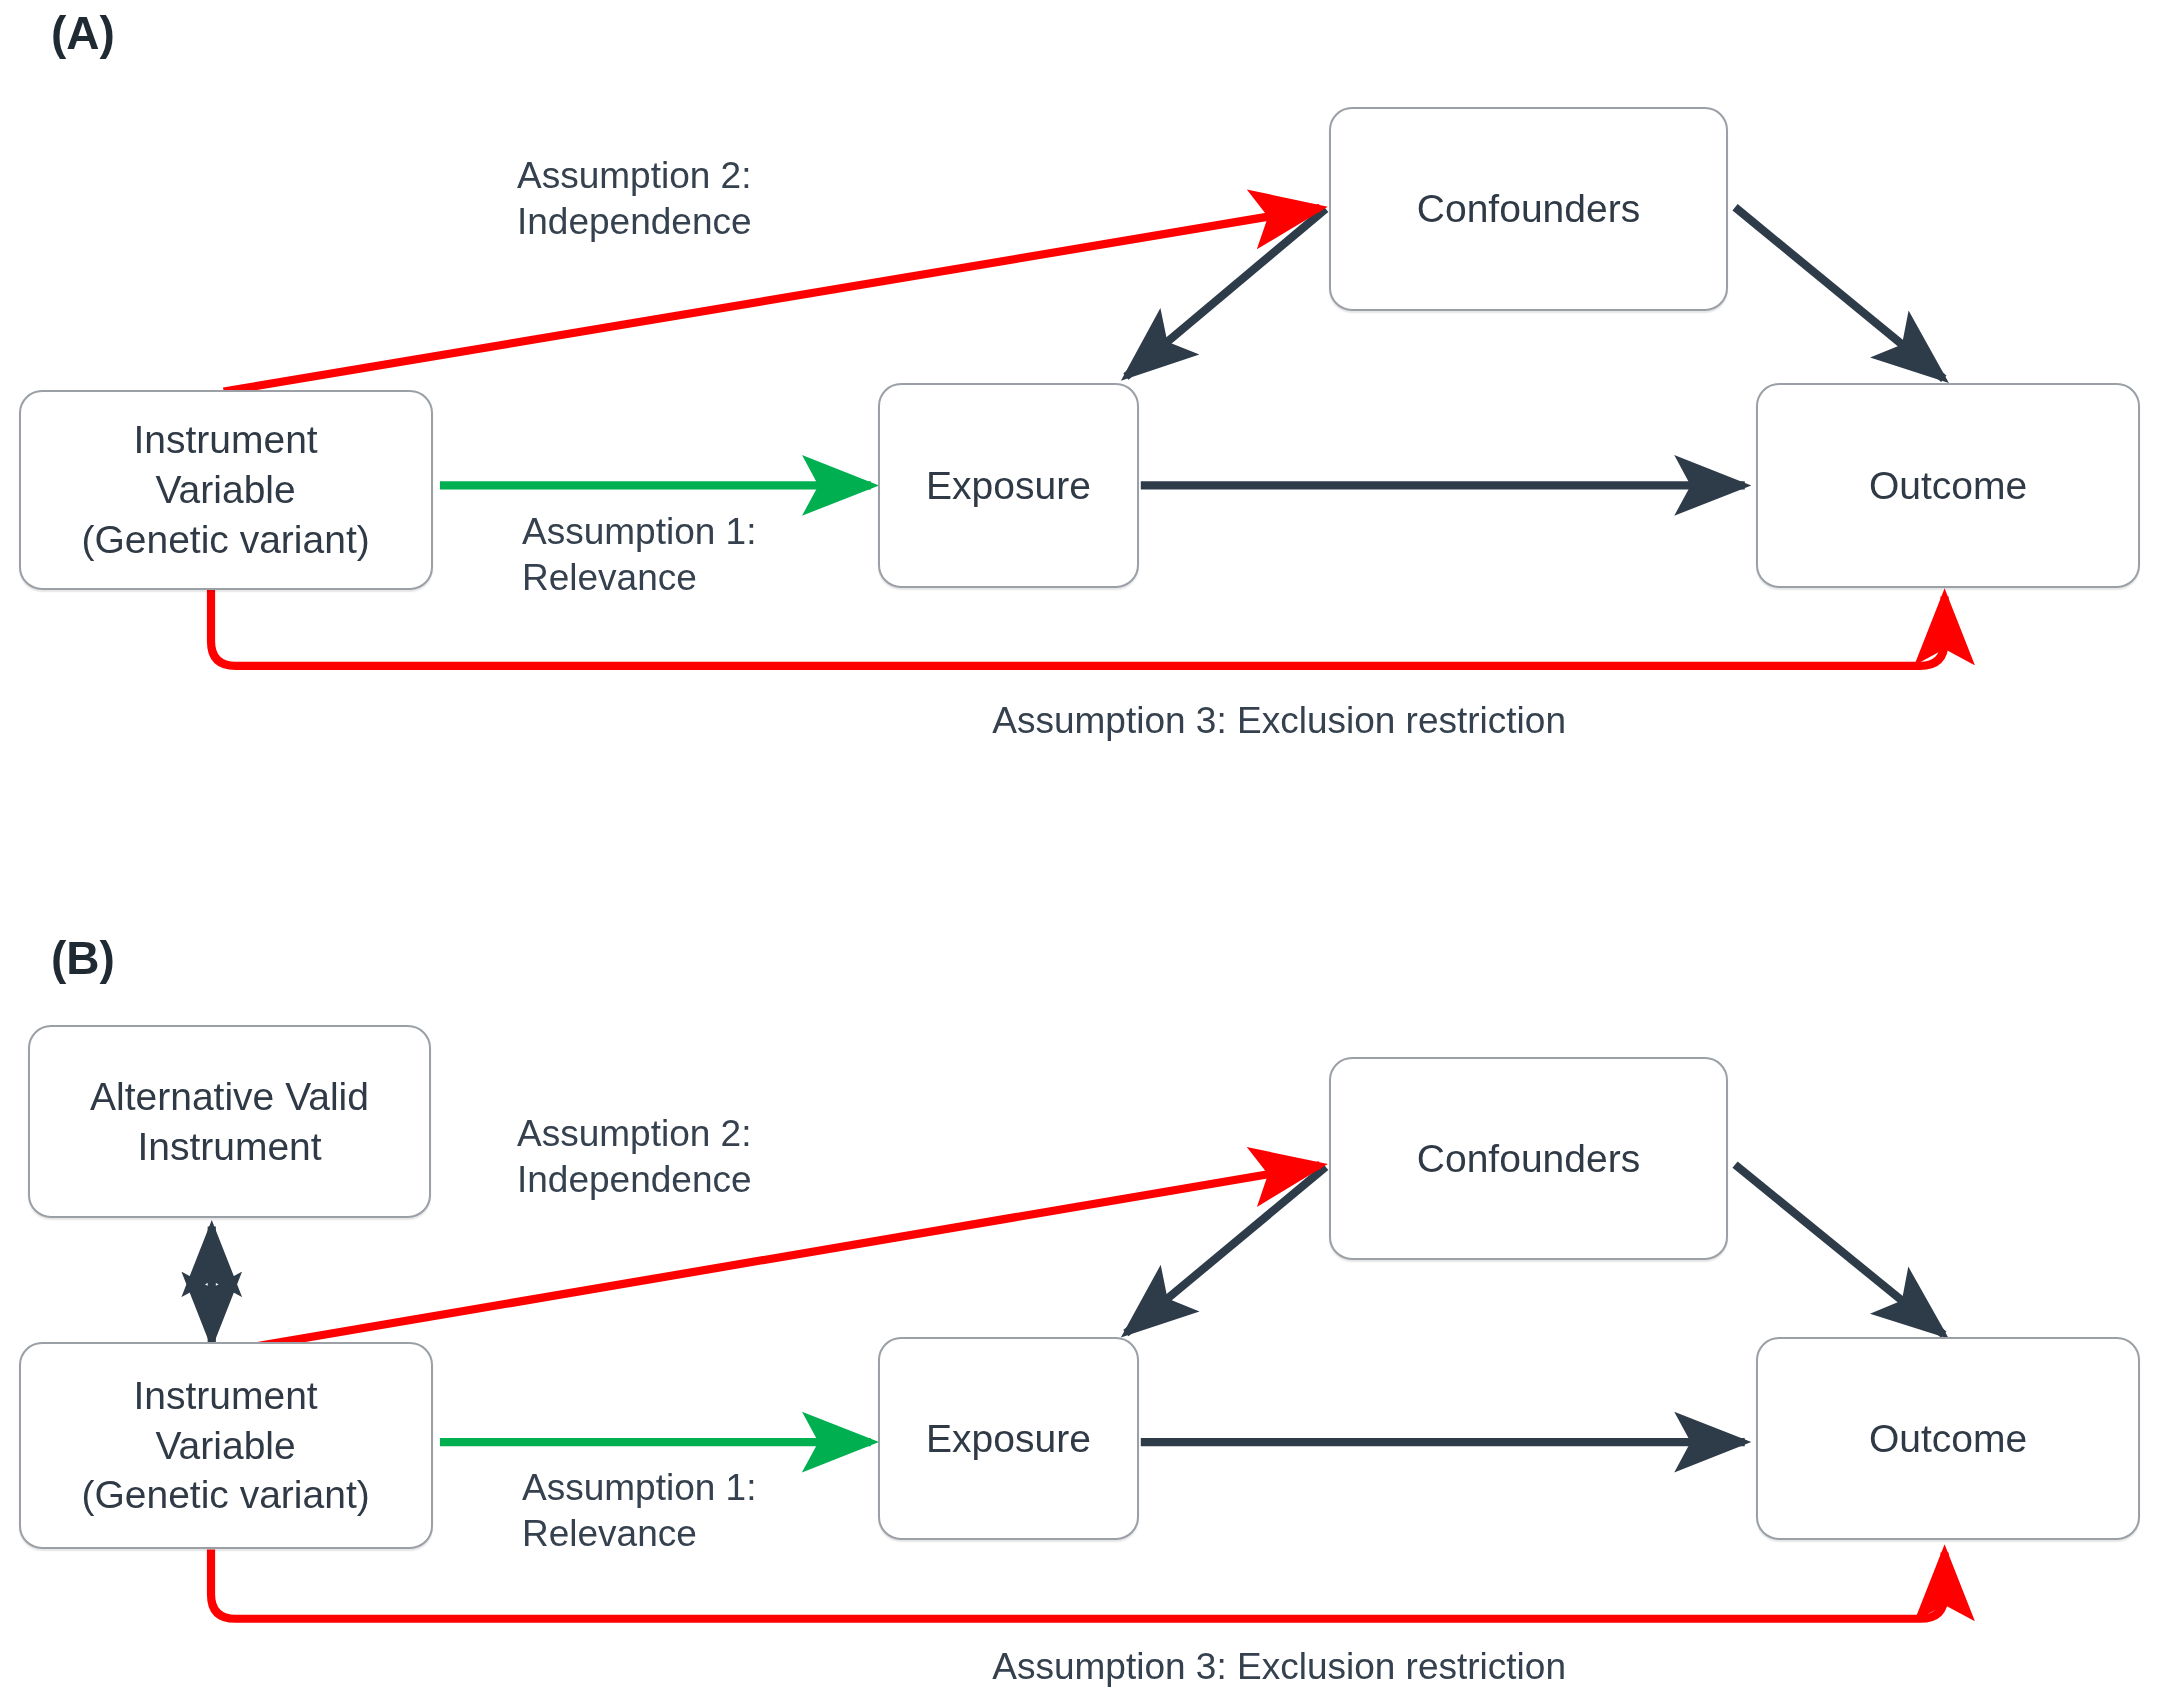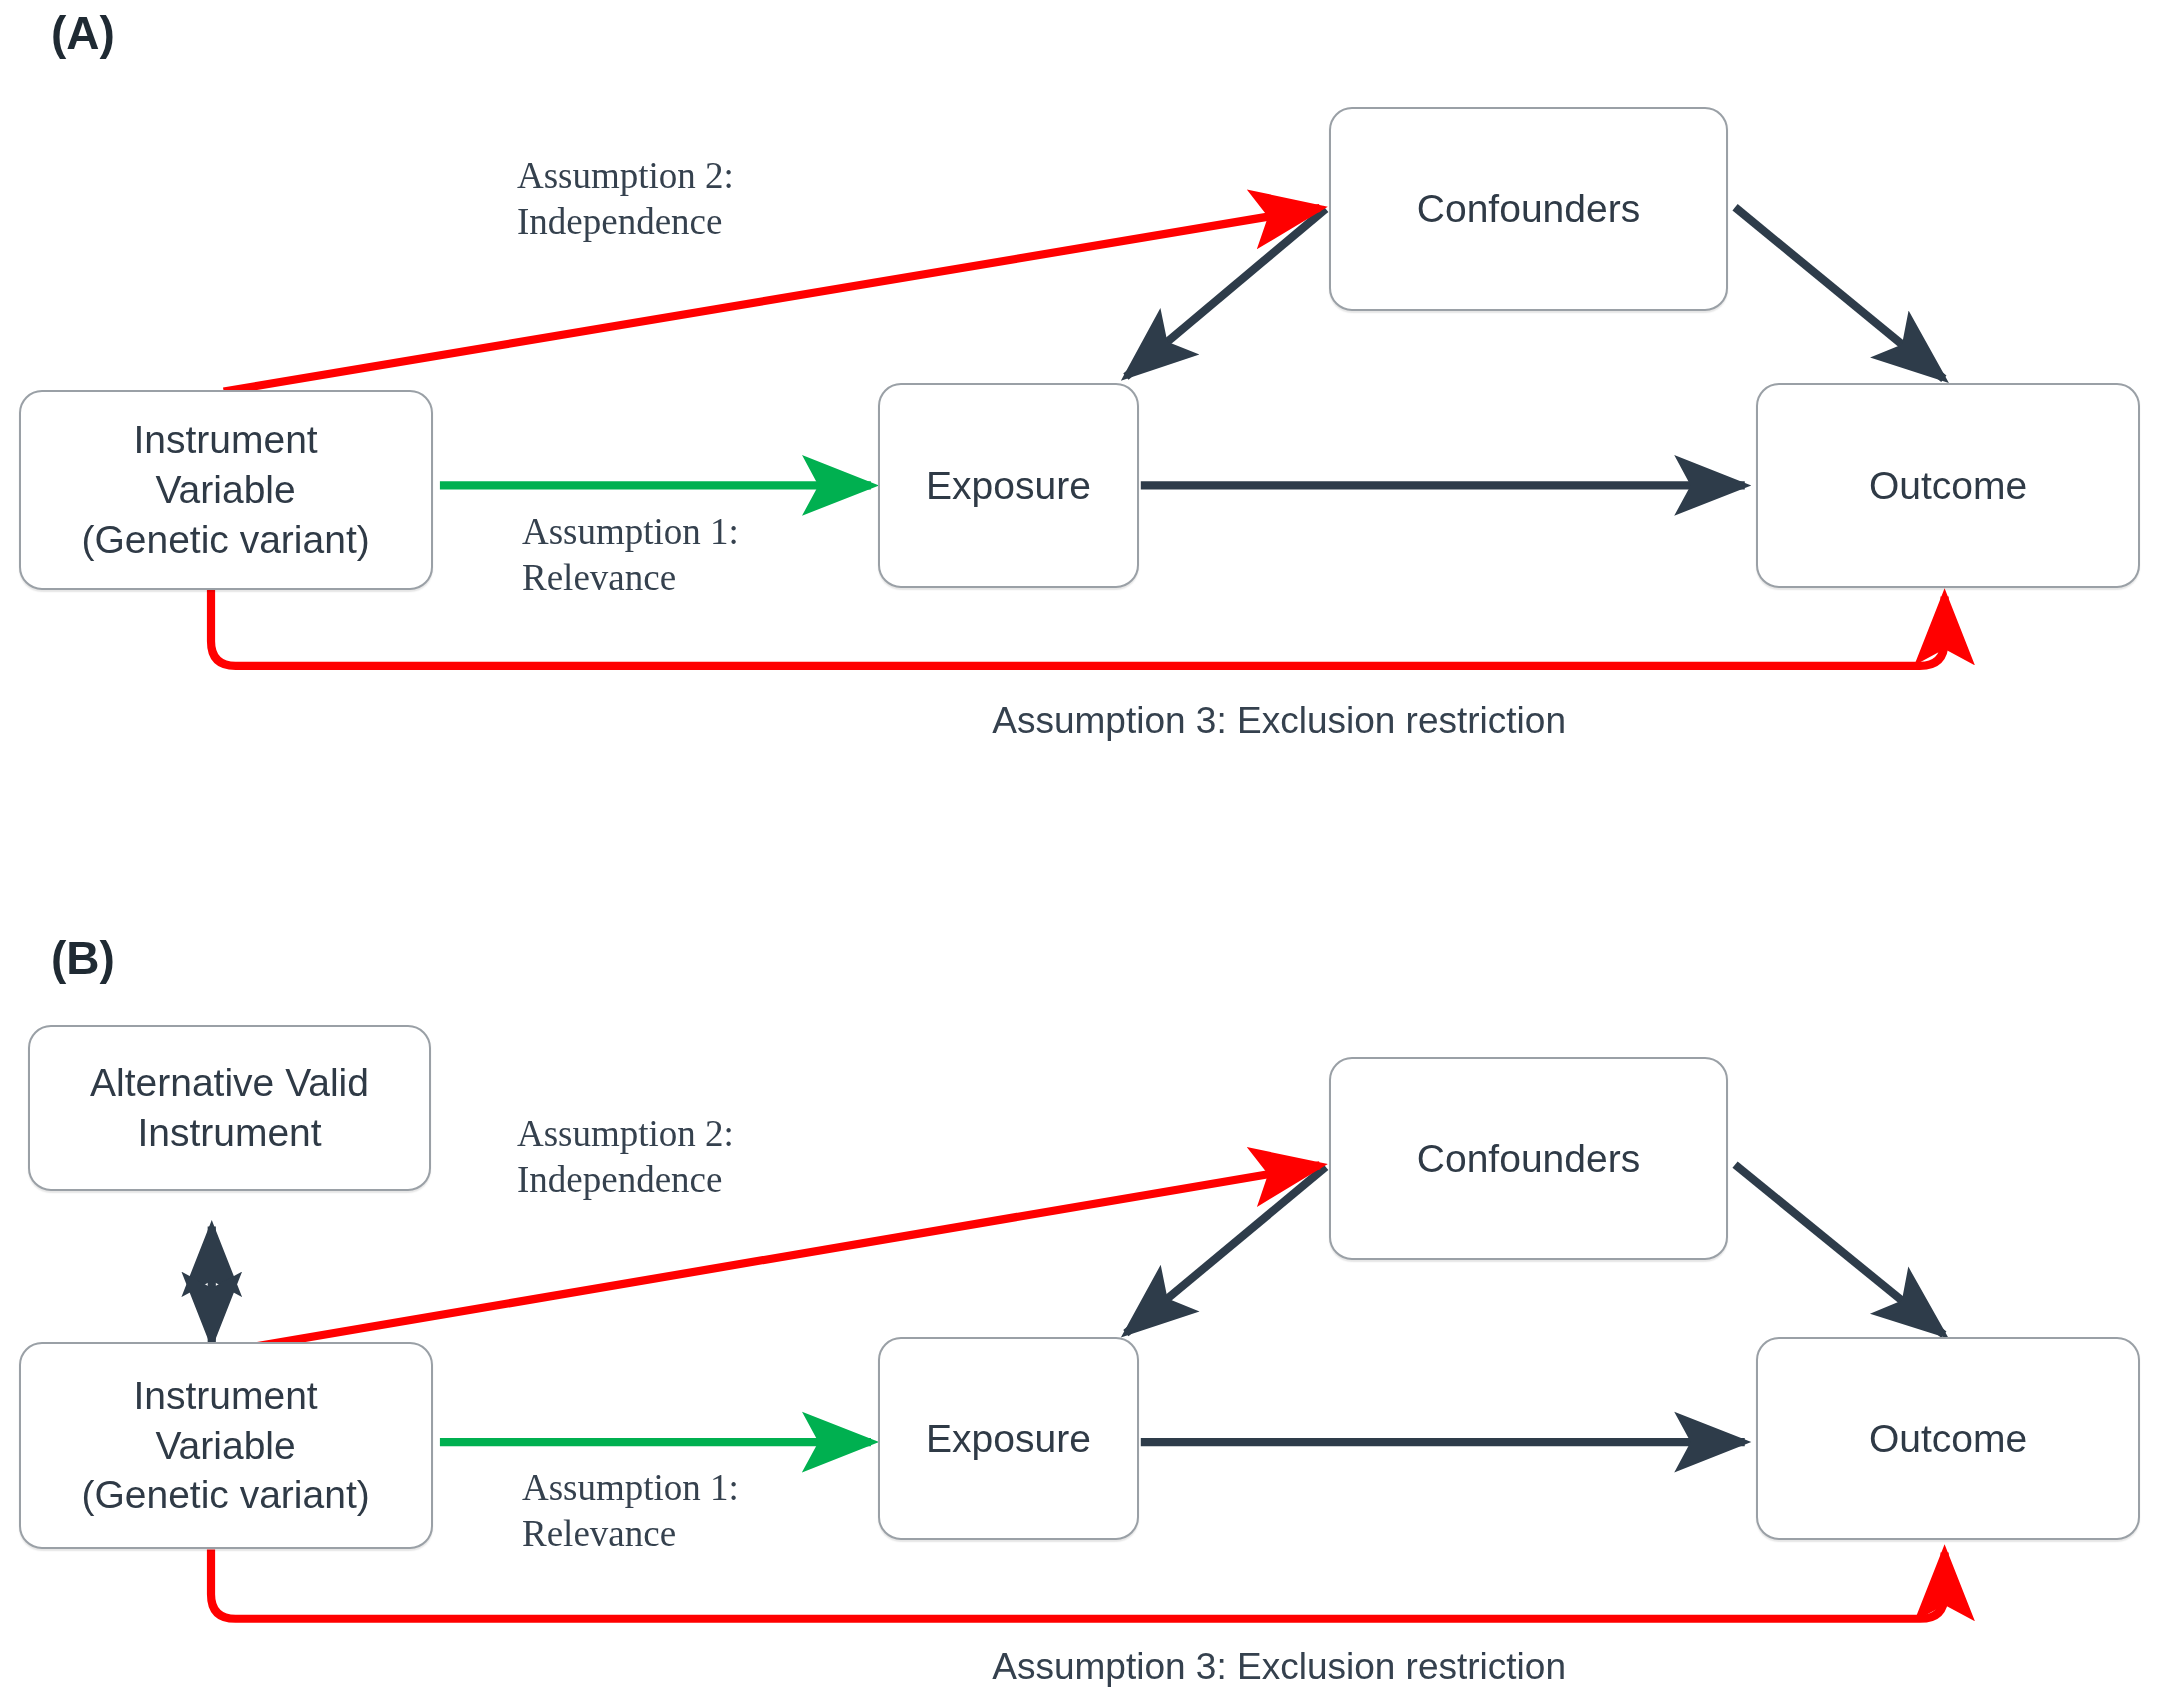--- a/index.html
+++ b/index.html
@@ -42,21 +42,21 @@
   }
 
   .edge-label{
     position:absolute;
     font-size:37px;
     line-height:1.24;
     color:#35414e;
     white-space:pre-line;
     text-align:right;
   }
-  .edge-label.left{text-align:left;font-family:Liberation Serif, serif;}
+  .edge-label.left{text-align:left;}
 </style>
 </head>
 <body>
 
 <div id="stage">
 
   <svg class="layer" viewBox="0 0 2913 2288">
     <defs>
       <marker id="arrowDark" markerWidth="11" markerHeight="11" refX="8.6" refY="4" orient="auto" markerUnits="strokeWidth">
         <path d="M0,0.3 L9.4,4 L0,7.7 L2,4 Z" fill="#2e3c4a"></path>
@@ -148,21 +148,21 @@
   <div class="edge-label left" style="left:517px;top:153px;width:343px;">Assumption 2:
 Independence</div>
 
   <div class="edge-label left" style="left:522px;top:509px;width:313px;">Assumption 1:
 Relevance</div>
 
   <div class="edge-label" style="left:820px;top:698px;width:746px;">Assumption 3: Exclusion restriction</div>
 
   <div class="panel-label" style="left:51px;top:931px;">(B)</div>
 
-  <div class="node" style="left:28px;top:1025px;width:403px;height:166px;">
+  <div class="node" style="left:28px;top:1025px;width:403px;height:193px;">
     <span class="nlabel">Alternative Valid
 Instrument</span>
   </div>
 
   <div class="node" style="left:18.6px;top:1342px;width:414px;height:207px;">
     <span class="nlabel">Instrument
 Variable
 (Genetic variant)</span>
   </div>
 

